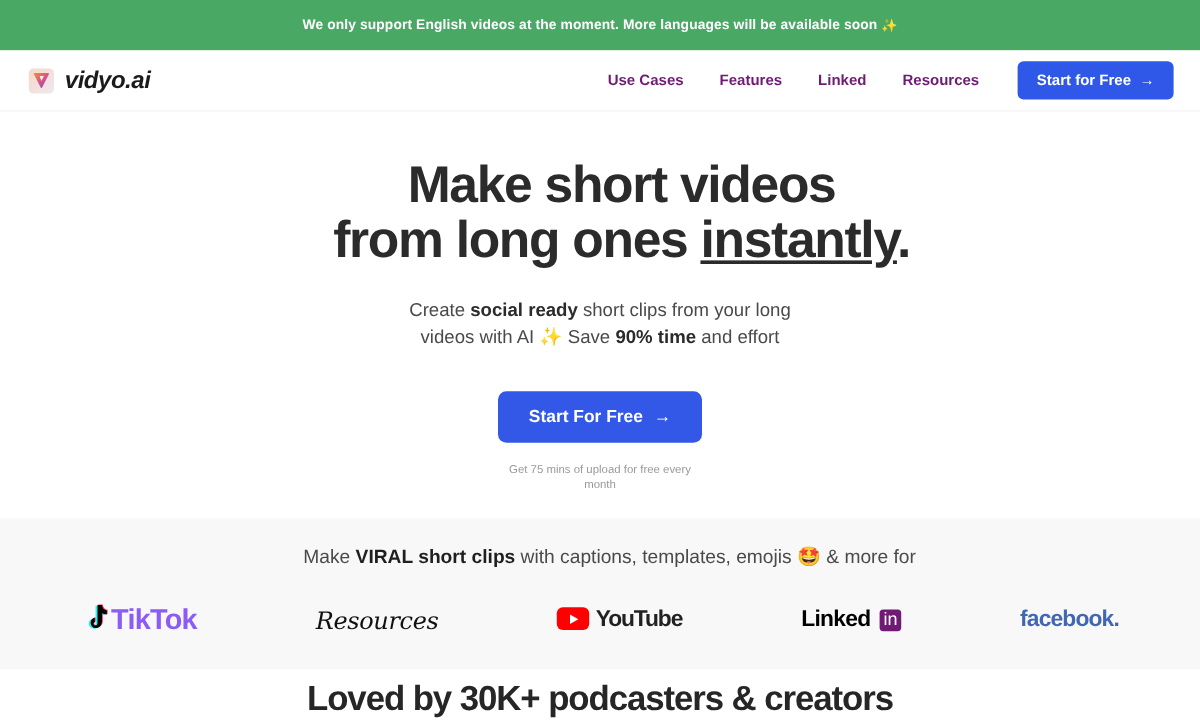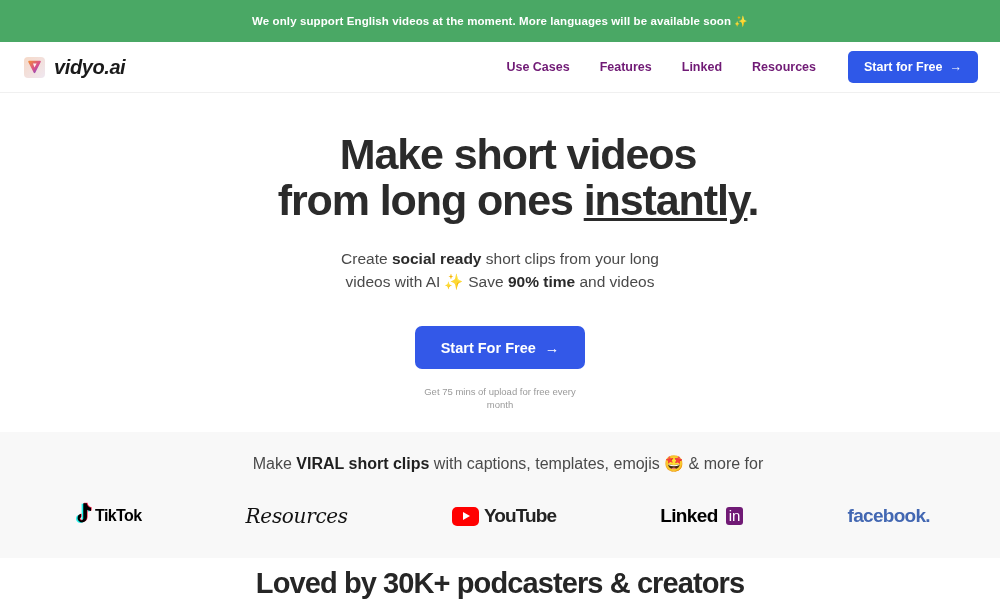--- a/index.html
+++ b/index.html
@@ -188,35 +188,35 @@
   .logo-item {
     display: flex;
     align-items: center;
     justify-content: center;
     height: 30px;
   }
 
   
   .tiktok-logo { display: flex; align-items: center; gap: 3px; }
   .tiktok-word {
-    font-size: 16px;
-    font-weight: 700;
-    color: #000000;
+    font-size: 24px;
+    font-weight: 700;
+    color: #8b5cf6;
     letter-spacing: -0.6px;
   }
   
   .instagram-word {
     font-family: "DejaVu Serif", serif;
     font-style: italic;
     font-size: 20px;
     color: #111111;
     letter-spacing: -0.3px;
   }
   
-  .youtube-logo { display: flex; align-items: center; gap: 5px; }
+  .youtube-logo { display: flex; gap: 5px; }
   .yt-badge {
     width: 27px;
     height: 19px;
     background: #ff0000;
     border-radius: 5px;
     display: flex;
     align-items: center;
     justify-content: center;
   }
   .yt-tri {
@@ -318,21 +318,21 @@
 </header>
 
 <section class="hero">
   <h1 class="hero-title">
     <span class="line">Make short videos</span>
     <span class="line"><span>from long ones </span><span class="underlined">instantly</span><span>.</span></span>
   </h1>
 
   <p class="hero-sub">
     <span class="line"><span>Create </span><b>social ready</b><span> short clips from your long</span></span>
-    <span class="line"><span>videos with AI </span><span class="sparkle-emoji">✨</span><span> Save </span><b>90% time</b><span> and videos</span></span>
+    <span class="line"><span>videos with AI </span><span class="sparkle-emoji">✨</span><span> Save </span><b>90% time</b><span> and effort</span></span>
   </p>
 
   <div class="hero-cta-wrap">
     <button class="hero-cta">
       <span>Start For Free</span>
       <span>→</span>
     </button>
   </div>
 
   <div class="hero-note">Get 75 mins of upload for free every month</div>

